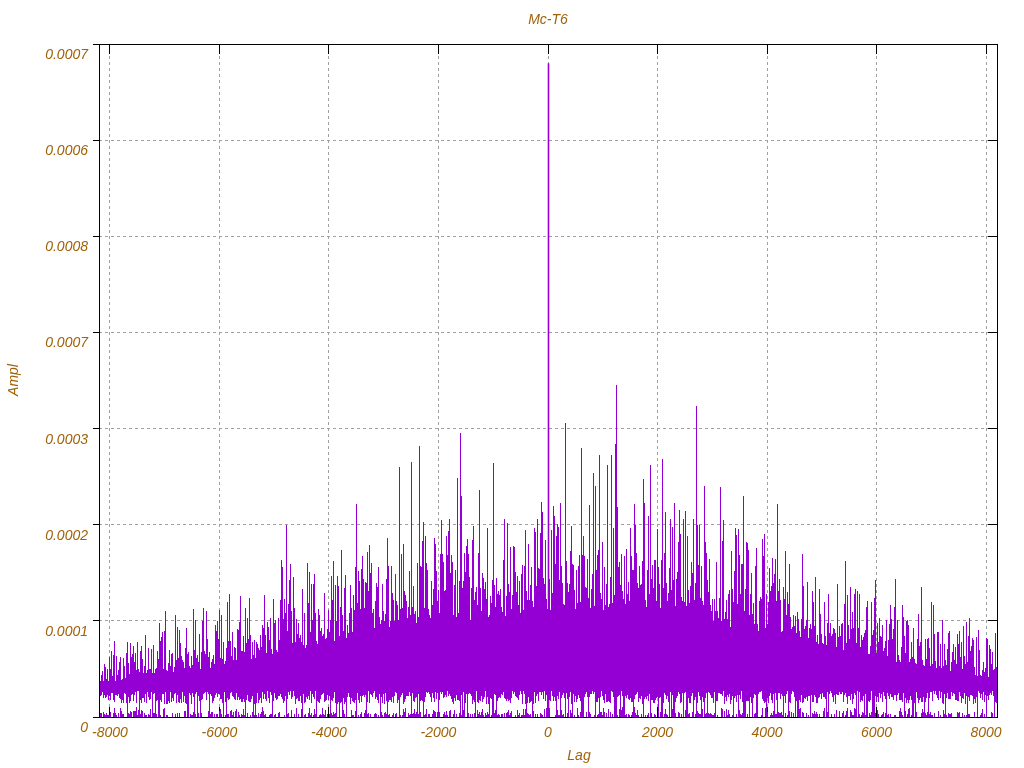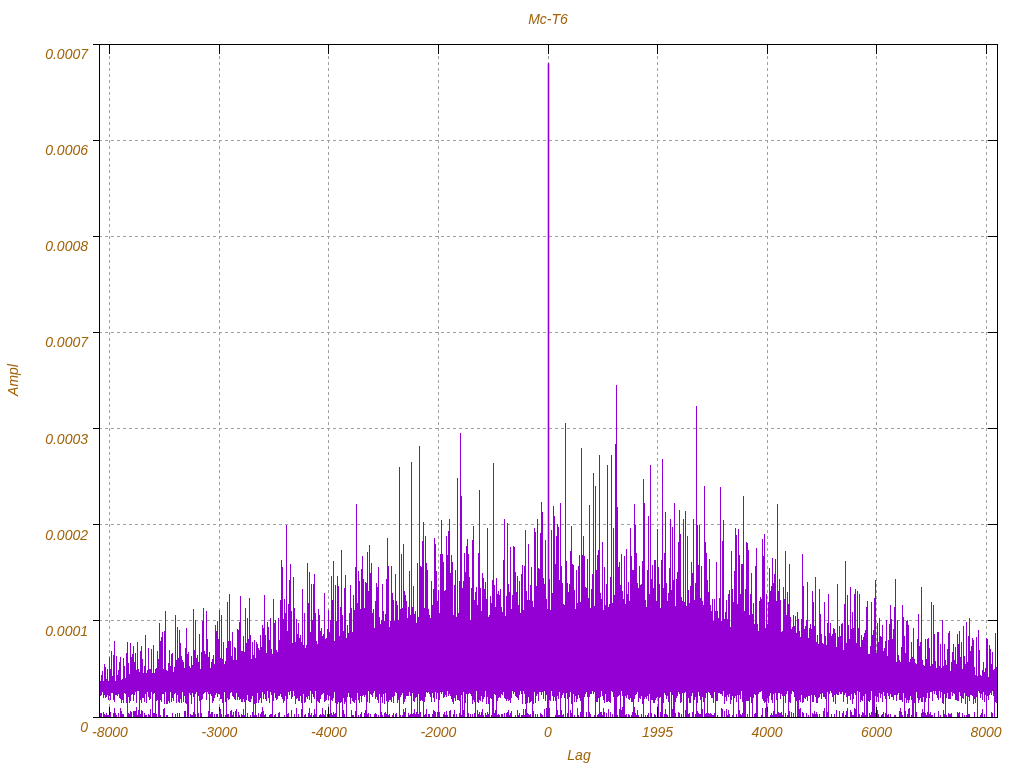--- a/index.html
+++ b/index.html
@@ -32,22 +32,22 @@
   <div id="tick-layer">
       <div class="lbl ytick" style="top: 708px;">0</div>
       <div class="lbl ytick" style="top: 611.857px;">0.0001</div>
       <div class="lbl ytick" style="top: 515.714px;">0.0002</div>
       <div class="lbl ytick" style="top: 419.571px;">0.0003</div>
       <div class="lbl ytick" style="top: 323.429px;">0.0007</div>
       <div class="lbl ytick" style="top: 227.286px;">0.0008</div>
       <div class="lbl ytick" style="top: 131.143px;">0.0006</div>
       <div class="lbl ytick" style="top: 35px;">0.0007</div>
       <div class="lbl xtick" style="left: 69.9512px;">-8000</div>
-      <div class="lbl xtick" style="left: 179.463px;">-3000</div>
+      <div class="lbl xtick" style="left: 179.463px;">-6000</div>
       <div class="lbl xtick" style="left: 288.976px;">-4000</div>
       <div class="lbl xtick" style="left: 398.488px; text-align: center;">-2000</div>
       <div class="lbl xtick" style="left: 508px;">0</div>
-      <div class="lbl xtick" style="left: 617.512px;">1995</div>
+      <div class="lbl xtick" style="left: 617.512px;">2000</div>
       <div class="lbl xtick" style="left: 727.024px;">4000</div>
       <div class="lbl xtick" style="left: 836.537px;">6000</div>
       <div class="lbl xtick" style="left: 946.049px;">8000</div>
     </div>
 </div>
 
 </body></html>

